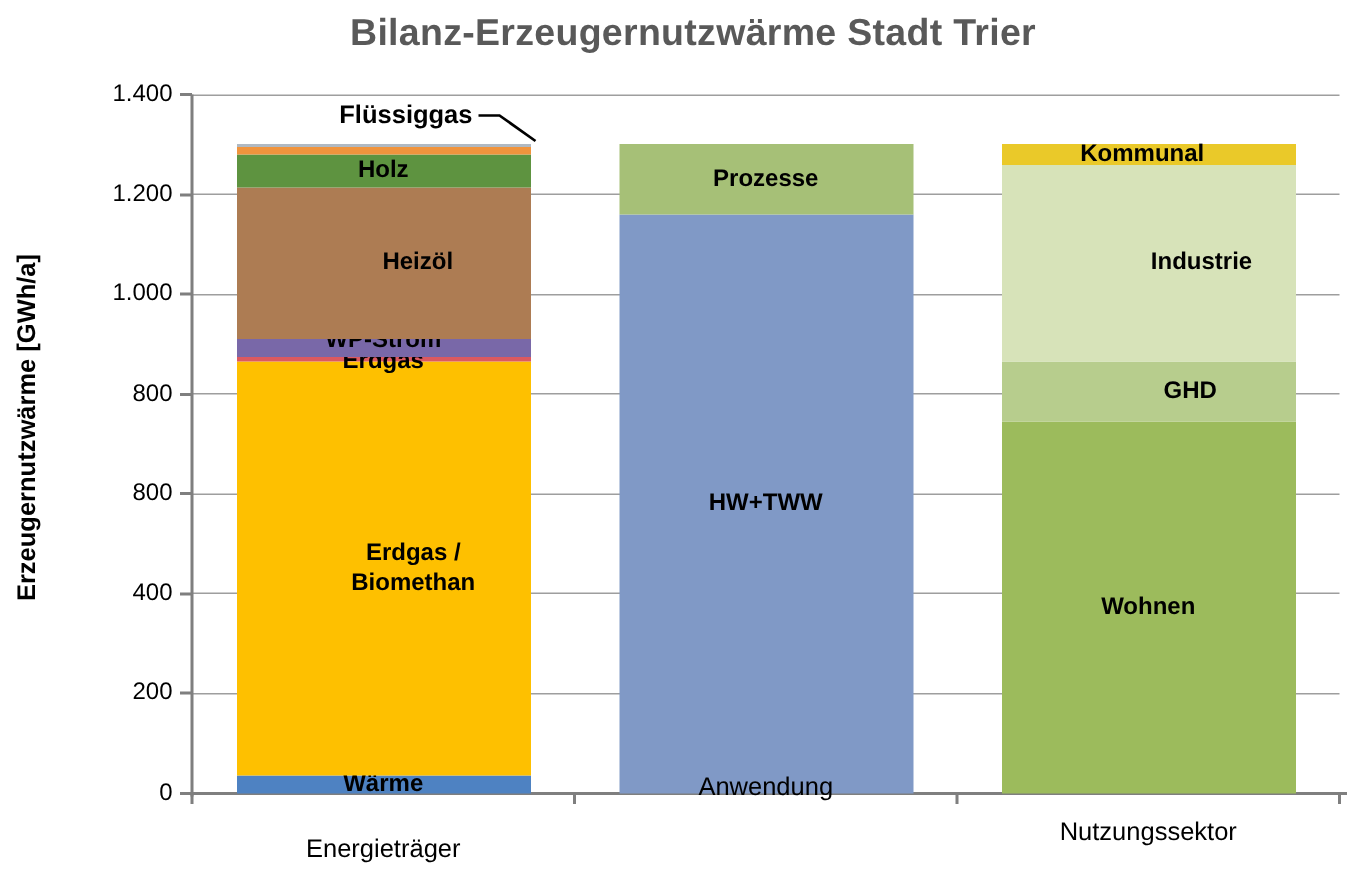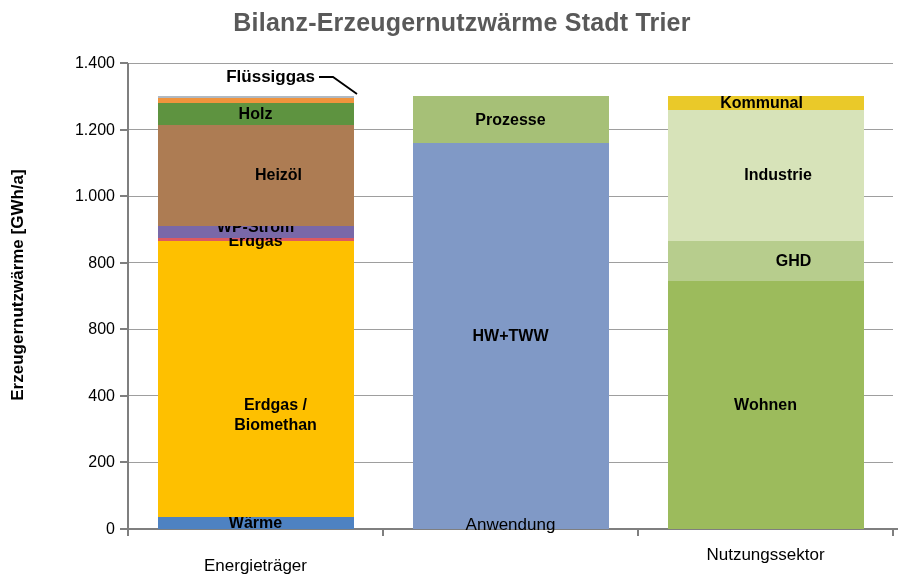--- a/index.html
+++ b/index.html
@@ -72,21 +72,21 @@
       <div class="ytick-label" style="left: 43px; top: 120.571px;">1.200</div>
       <div class="tick" style="left: 120px; top: 62px; width: 8px; height: 2px;"></div>
       <div class="ytick-label" style="left: 43px; top: 54px;">1.400</div>
       <div class="tick" style="left: 127px; top: 529px; width: 2px; height: 7px;"></div>
       <div class="tick" style="left: 382px; top: 529px; width: 2px; height: 7px;"></div>
       <div class="tick" style="left: 637px; top: 529px; width: 2px; height: 7px;"></div>
       <div class="tick" style="left: 892px; top: 529px; width: 2px; height: 7px;"></div>
       <div class="bar-seg" style="left: 157.5px; top: 517.35px; width: 196px; height: 11.65px; background: rgb(78, 130, 194);"></div>
       <div class="seg-label" style="left: 157.5px; width: 196px; top: 513.175px;">Wärme</div>
       <div class="bar-seg" style="left: 157.5px; top: 241.079px; width: 196px; height: 276.271px; background: rgb(254, 192, 0);"></div>
-      <div class="seg-label" style="left: 157.5px; width: 236px; top: 359.214px; margin-top: 36px;">Erdgas /
+      <div class="seg-label" style="left: 157.5px; width: 236px; top: 359.214px;">Erdgas /
 Biomethan</div>
       <div class="bar-seg" style="left: 157.5px; top: 237.75px; width: 196px; height: 3.32857px; background: rgb(220, 89, 96);"></div>
       <div class="seg-label" style="left: 157.5px; width: 196px; top: 231.414px;">Erdgas</div>
       <div class="bar-seg" style="left: 157.5px; top: 226.1px; width: 196px; height: 11.65px; background: rgb(121, 104, 168);"></div>
       <div class="seg-label" style="left: 157.5px; width: 196px; top: 216.925px;">WP-Strom</div>
       <div class="bar-seg" style="left: 157.5px; top: 124.579px; width: 196px; height: 101.521px; background: rgb(173, 124, 83);"></div>
       <div class="seg-label" style="left: 157.5px; width: 196px; top: 165.339px; margin-left: 23px;">Heizöl</div>
       <div class="bar-seg" style="left: 157.5px; top: 102.943px; width: 196px; height: 21.6357px; background: rgb(94, 147, 64);"></div>
       <div class="seg-label" style="left: 157.5px; width: 196px; top: 103.761px;">Holz</div>
       <div class="bar-seg" style="left: 157.5px; top: 97.95px; width: 196px; height: 4.99286px; background: rgb(240, 148, 61);"></div>
@@ -99,18 +99,18 @@
       <div class="bar-seg" style="left: 412.5px; top: 142.886px; width: 196px; height: 386.114px; background: rgb(128, 153, 198);"></div>
       <div class="seg-label" style="left: 412.5px; width: 196px; top: 325.943px;">HW+TWW</div>
       <div class="bar-seg" style="left: 412.5px; top: 96.2857px; width: 196px; height: 46.6px; background: rgb(166, 192, 119);"></div>
       <div class="seg-label" style="left: 412.5px; width: 196px; top: 109.586px;">Prozesse</div>
       <div class="cat-label" style="left: 383px; top: 515px; width: 255px;">Anwendung</div>
       <div class="bar-seg" style="left: 667.5px; top: 281.021px; width: 196px; height: 247.979px; background: rgb(156, 187, 92);"></div>
       <div class="seg-label" style="left: 667.5px; width: 196px; top: 395.011px;">Wohnen</div>
       <div class="bar-seg" style="left: 667.5px; top: 241.079px; width: 196px; height: 39.9429px; background: rgb(183, 205, 141);"></div>
       <div class="seg-label" style="left: 667.5px; width: 196px; top: 251.05px; padding-left: 28px;">GHD</div>
       <div class="bar-seg" style="left: 667.5px; top: 109.6px; width: 196px; height: 131.479px; background: rgb(215, 227, 185);"></div>
-      <div class="seg-label" style="left: 670px; width: 216px; top: 165.339px;">Industrie</div>
+      <div class="seg-label" style="left: 693px; width: 216px; top: 165.339px;">Industrie</div>
       <div class="bar-seg" style="left: 667.5px; top: 96.2857px; width: 196px; height: 13.3143px; background: rgb(234, 201, 41);"></div>
       <div class="seg-label" style="left: 667.5px; width: 188px; top: 92.9429px;">Kommunal</div>
       <div class="cat-label" style="left: 638px; top: 545px; width: 255px;">Nutzungssektor</div>
     </div>
 </div>
 
 </body></html>

